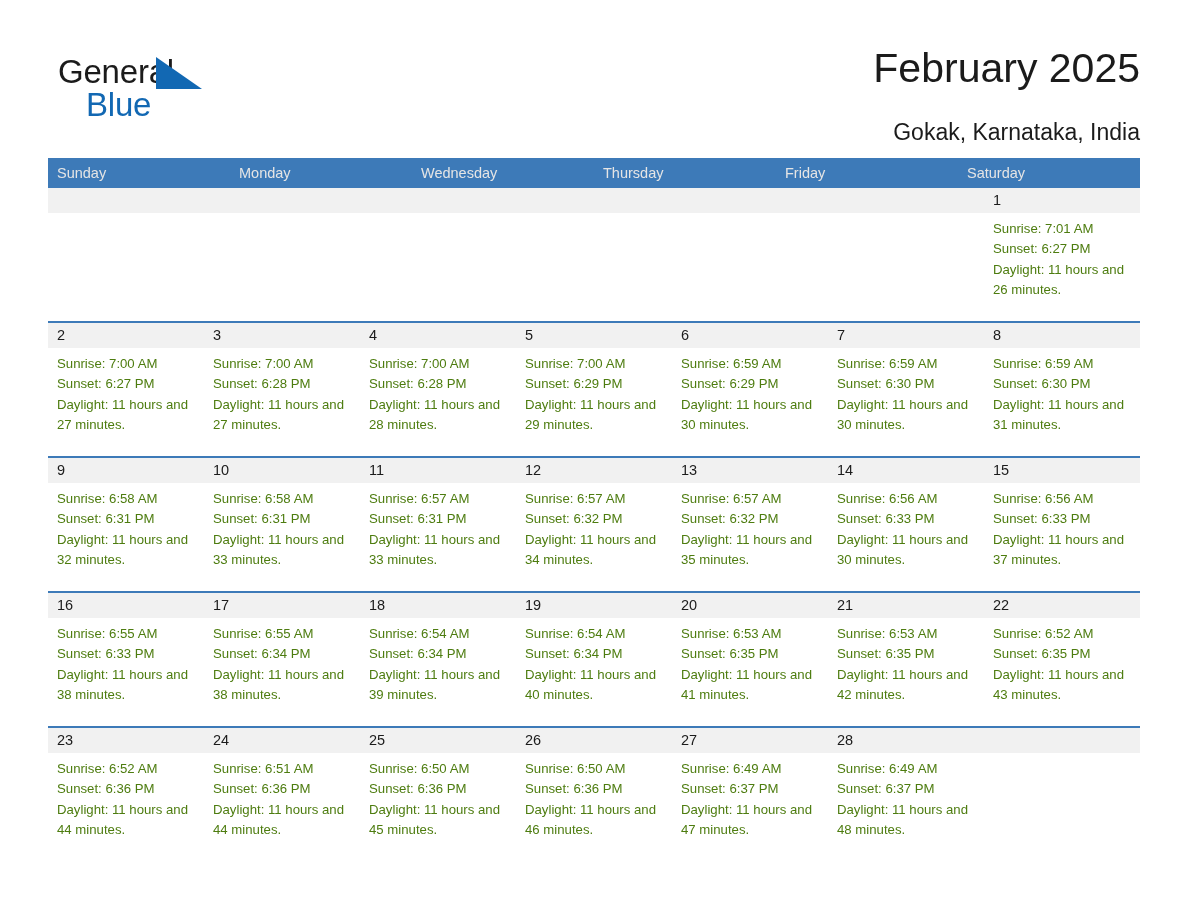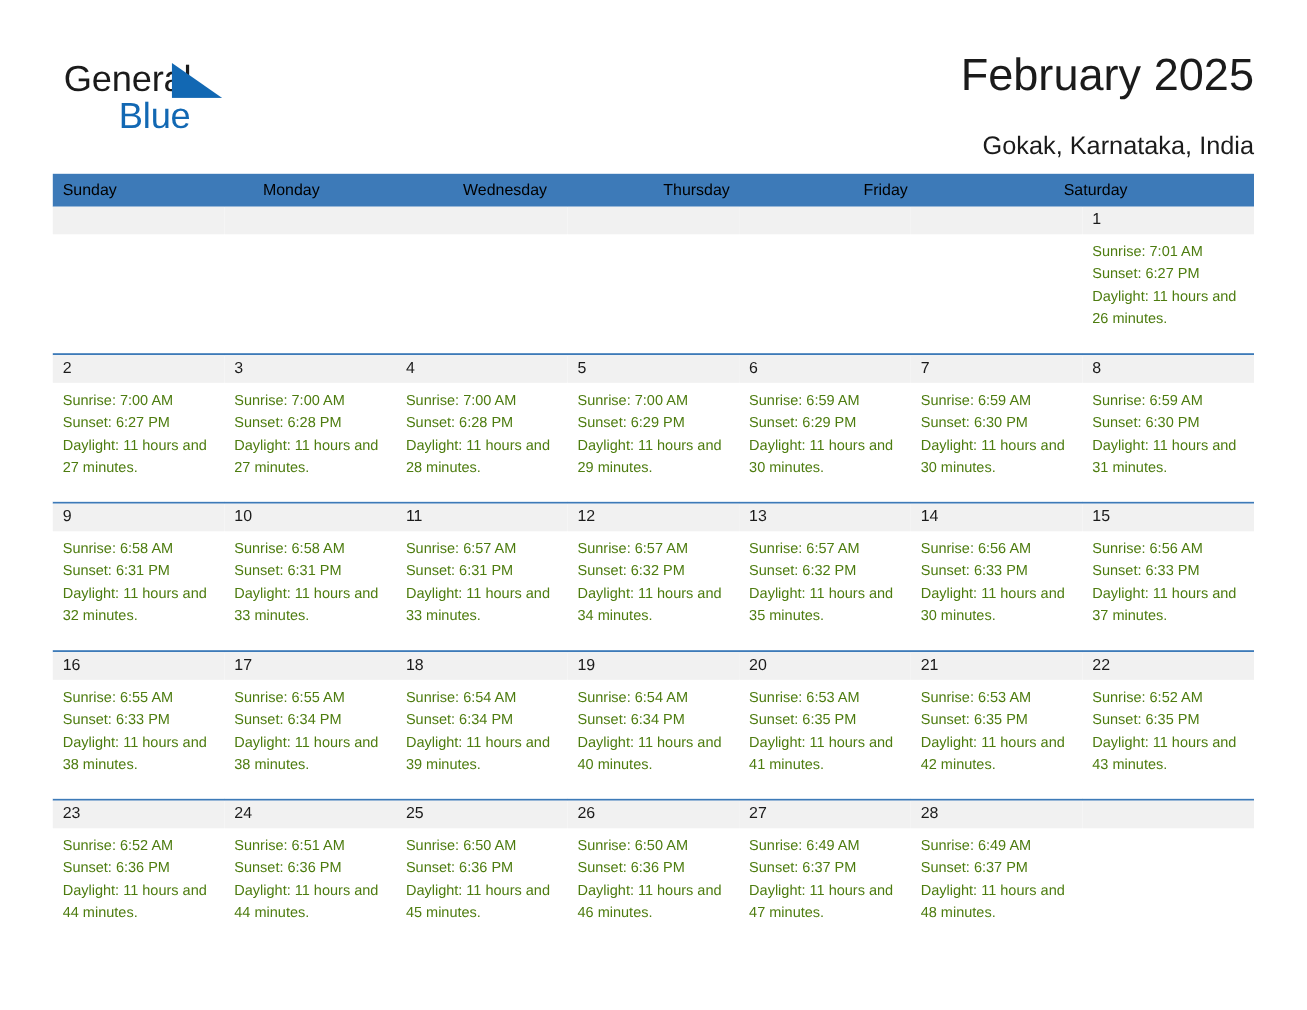--- a/index.html
+++ b/index.html
@@ -46,21 +46,21 @@
     position: absolute;
     left: 98px;
     top: 5px;
     width: 46px;
     height: 32px;
     background: #1268b3;
     clip-path: polygon(0 0, 100% 100%, 0 100%);
   }
   .logo-blue {
     position: absolute;
-    left: 50px;
+    left: 28px;
     top: 33px;
     font-size: 33px;
     line-height: 40px;
     color: #1268b3;
     letter-spacing: -0.2px;
     font-weight: 400;
   }
   .title-block {
     position: absolute;
     right: 0;
@@ -90,21 +90,21 @@
     width: 1092px;
   }
   .weekhead {
     display: flex;
     width: 100%;
     background: #3d7ab8;
     height: 30px;
   }
   .weekhead .wh {
     flex: 1 1 0;
-    color: #000000;
+    color: #e5e5e5;
     font-size: 14.5px;
     line-height: 30px;
     padding-left: 9px;
     white-space: nowrap;
     overflow: hidden;
   }
   .weekrow {
     display: flex;
     width: 100%;
     border-top: 2px solid #3d7ab8;

